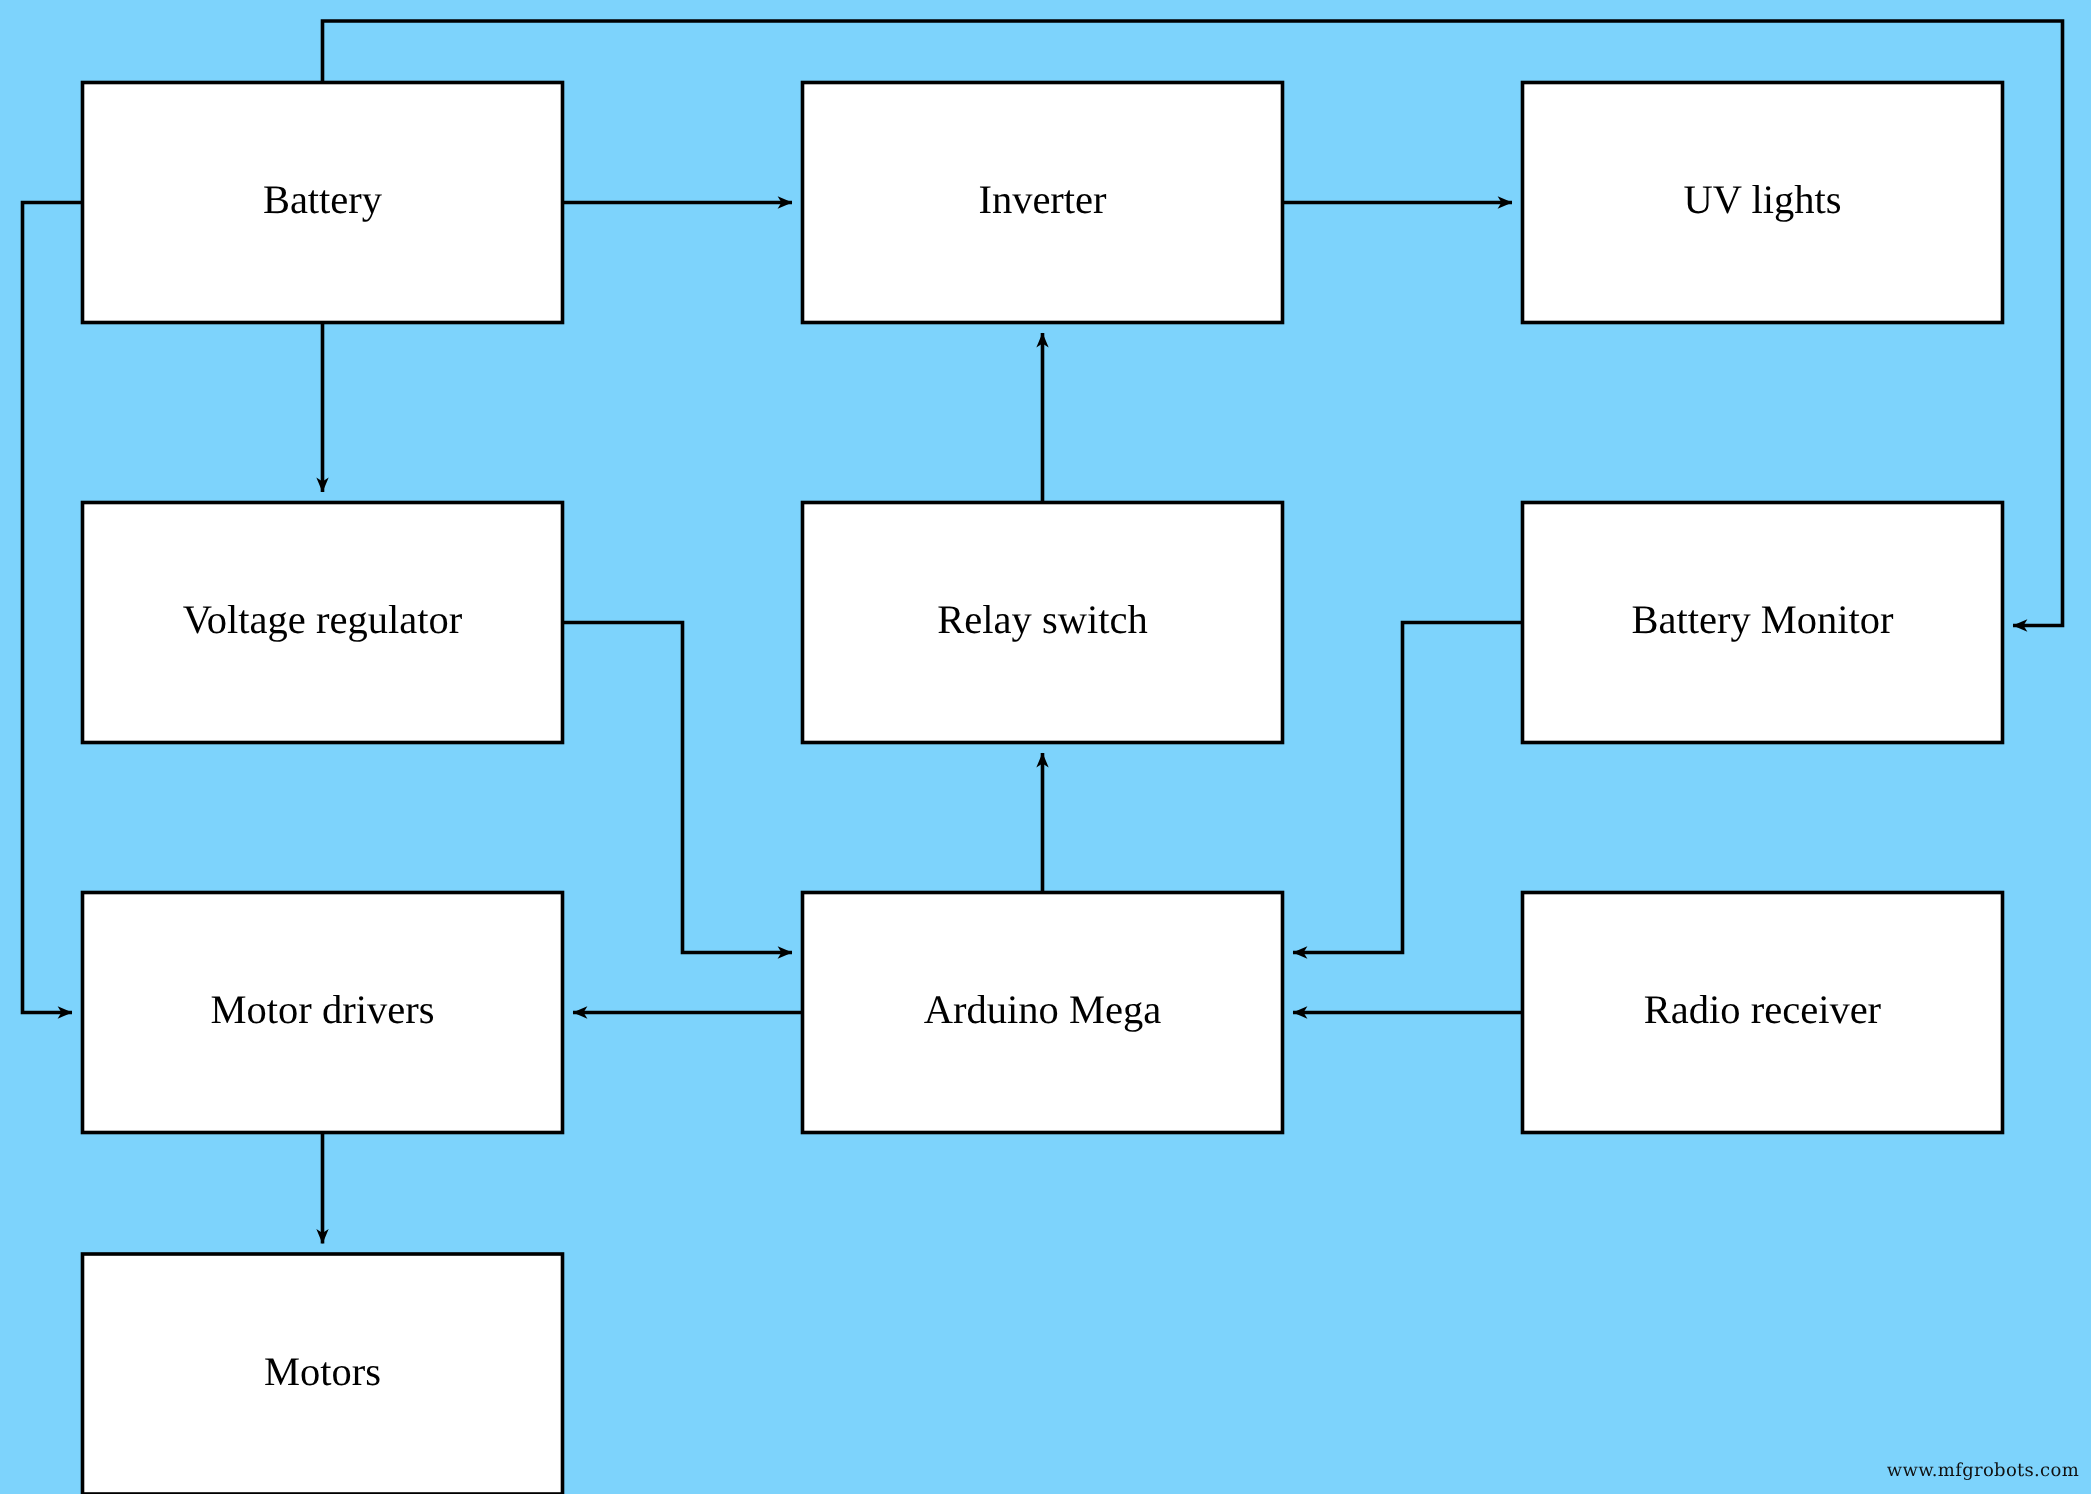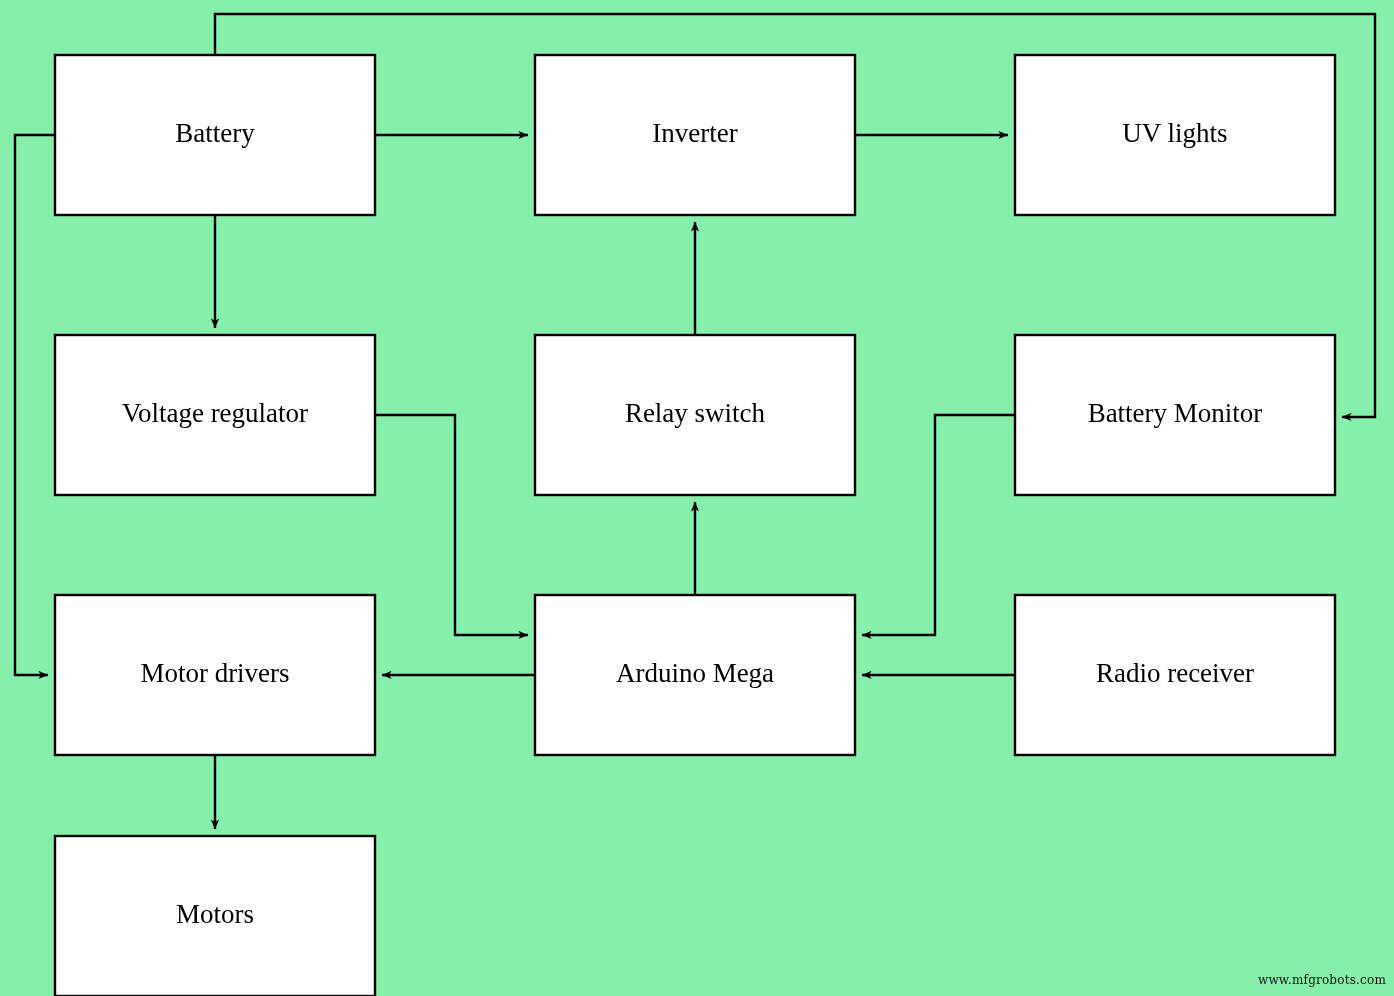--- a/index.html
+++ b/index.html
@@ -10,21 +10,21 @@
   body {
     width: 1394px;
     height: 996px;
     font-family: "Liberation Serif", "DejaVu Serif", serif;
     overflow: hidden;
   }
   #diagram-root {
     position: relative;
     width: 1394px;
     height: 996px;
-    background: #86efac;
+    background: #7dd3fc;
   }
   svg#diagram-svg {
     position: absolute;
     top: 0;
     left: 0;
     width: 1394px;
     height: 996px;
     display: block;
   }
   .node-rect {

